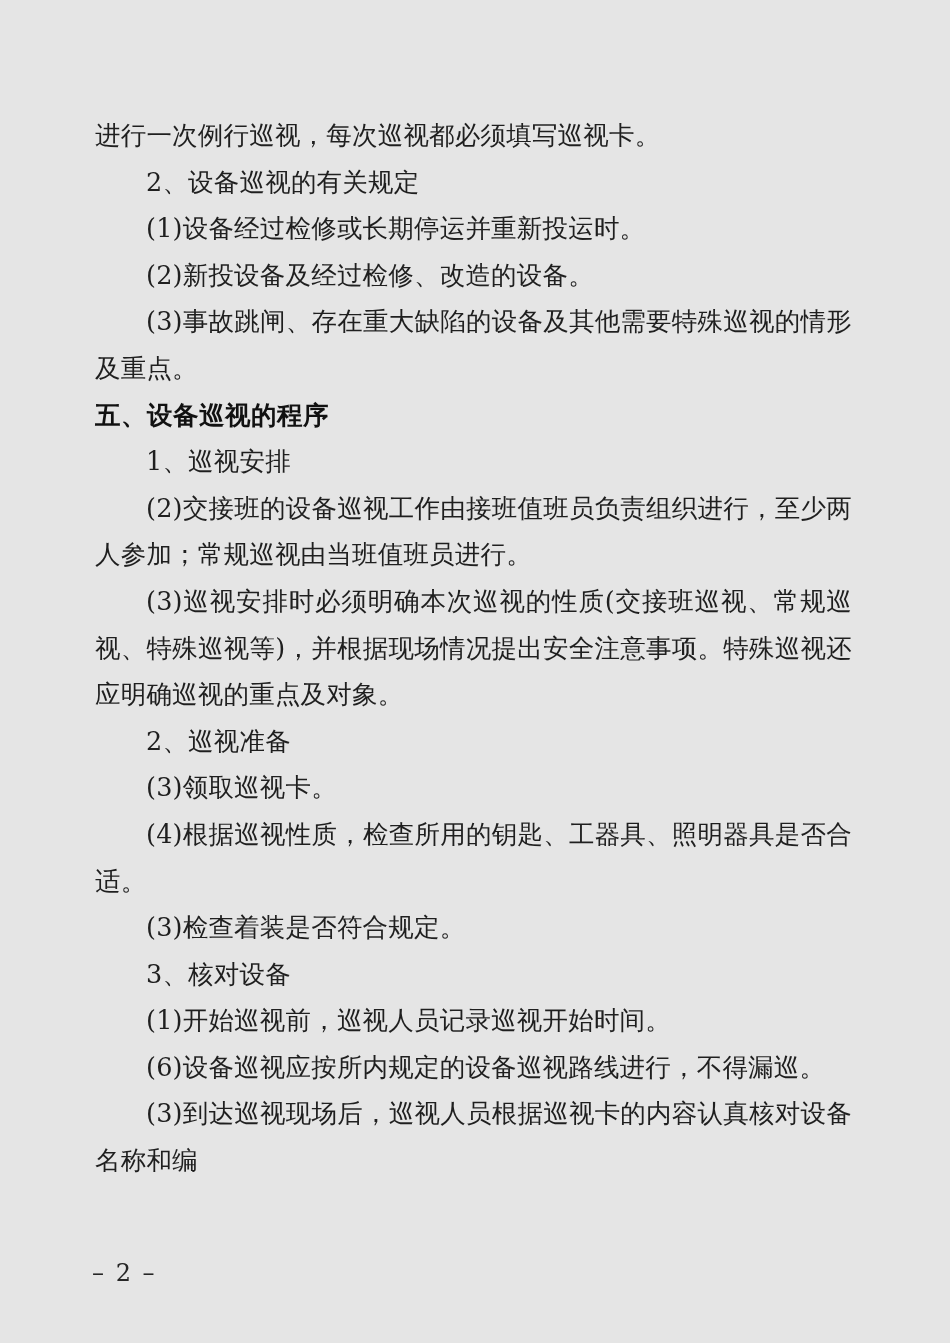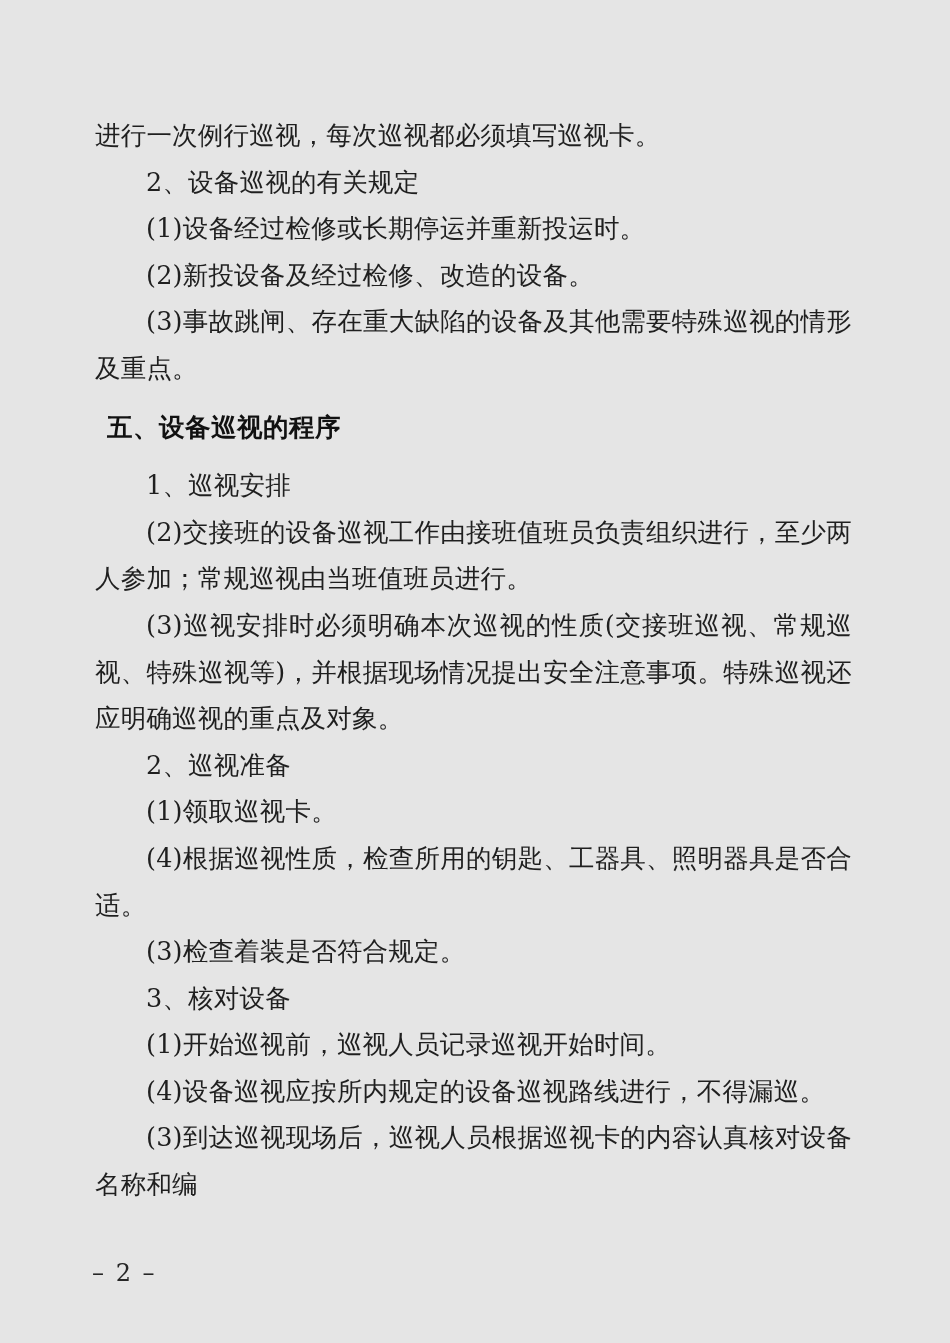--- a/index.html
+++ b/index.html
@@ -43,21 +43,21 @@
     text-indent: 51px;
   }
   .noindent {
     text-indent: 0;
   }
   .heading {
     font-size: 25.5px;
     line-height: 46.6px;
     font-weight: bold;
     text-indent: 0;
-    margin: 12px;
+    margin: 0;
     text-align: left;
     letter-spacing: 0.5px;
     color: #111111;
   }
   
   .cut {
     text-align: justify;
     text-justify: inter-character;
   }
   .footer {
@@ -93,31 +93,31 @@
 
     <p class="para indent2">1、巡视安排</p>
 
 
     <p class="para indent2">(2)交接班的设备巡视工作由接班值班员负责组织进行，至少两人参加；常规巡视由当班值班员进行。</p>
 
     <p class="para indent2">(3)巡视安排时必须明确本次巡视的性质(交接班巡视、常规巡视、特殊巡视等)，并根据现场情况提出安全注意事项。特殊巡视还应明确巡视的重点及对象。</p>
 
     <p class="para indent2">2、巡视准备</p>
 
-    <p class="para indent2">(1)领取巡视卡。</p>
+    <p class="para indent2">(3)领取巡视卡。</p>
 
     <p class="para indent2">(4)根据巡视性质，检查所用的钥匙、工器具、照明器具是否合适。</p>
 
     <p class="para indent2">(3)检查着装是否符合规定。</p>
 
     <p class="para indent2">3、核对设备</p>
 
     <p class="para indent2">(1)开始巡视前，巡视人员记录巡视开始时间。</p>
 
-    <p class="para indent2">(4)设备巡视应按所内规定的设备巡视路线进行，不得漏巡。</p>
+    <p class="para indent2">(6)设备巡视应按所内规定的设备巡视路线进行，不得漏巡。</p>
 
     <p class="para indent2 cut">(3)到达巡视现场后，巡视人员根据巡视卡的内容认真核对设备名称和编</p>
 
   </div>
 
   <div class="footer">– 2 –</div>
 
 </div>
 
 </body></html>

